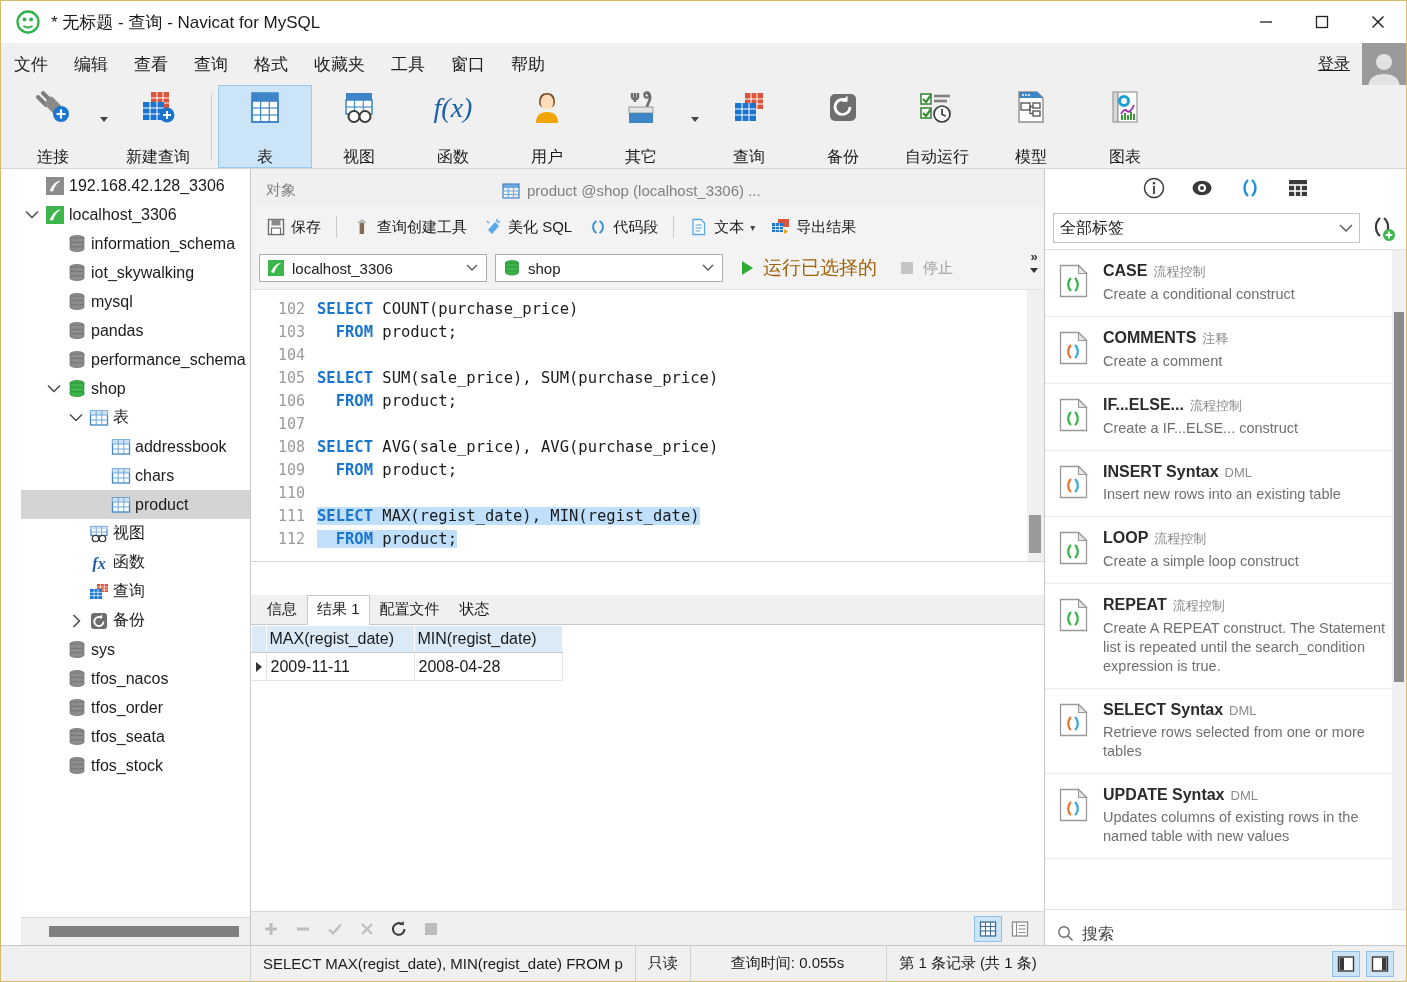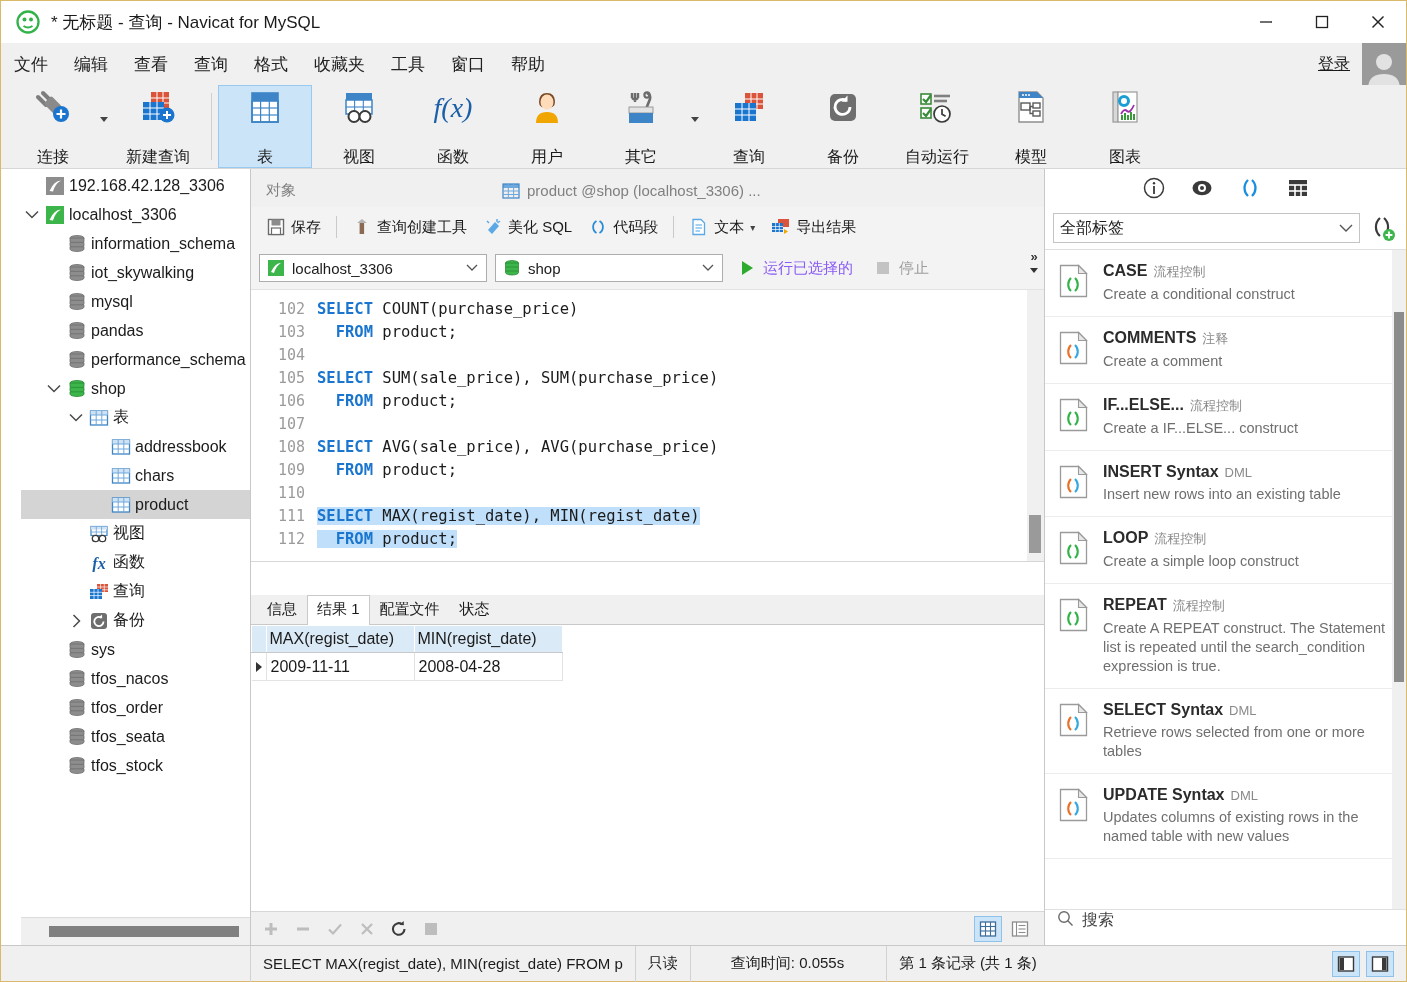--- a/index.html
+++ b/index.html
@@ -102,21 +102,21 @@
 
   .qbar2 { height: 42px; flex: 0 0 42px; background: #f3f3f3; display: flex; align-items: center; padding-left: 8px; gap: 8px; position: relative; }
   .combo {
     height: 28px; background: #ffffff; border: 1px solid #adadad; display: flex; align-items: center;
     gap: 6px; padding: 0 4px 0 6px; font-size: 15px; color: #1b1b1b; min-width: 0;
   }
   .combo .cval { flex: 1 1 auto; white-space: nowrap; overflow: hidden; }
   .combo .carr { width: 20px; display:flex; align-items:center; justify-content:center; color:#444; }
   .combo.conn { width: 228px; }
   .combo.db { width: 228px; }
-  .run-btn { display: flex; align-items: center; gap: 6px; font-size: 15px; color: #8b5cf6; padding: 4px 6px; }
+  .run-btn { display: flex; align-items: center; gap: 6px; font-size: 19px; color: #a16207; padding: 4px 6px; }
   .stop-btn { display: flex; align-items: center; gap: 6px; font-size: 15px; color: #9d9d9d; padding: 4px 6px; }
   .chev-more { position: absolute; right: 6px; top: 2px; display:flex; flex-direction:column; align-items:center; gap:4px; font-size: 13px; color:#333; font-weight:bold;}
 
   
   .editor-wrap { flex: 0 0 272px; background: #ffffff; position: relative; display: flex; border-top: 1px solid #e2e2e2; }
   .gutter { width: 62px; flex: 0 0 62px; background: #ffffff; text-align: right; padding: 8px 8px 0 0; }
   .gutter div { font-family: "DejaVu Sans Mono", "Liberation Mono", monospace; font-size: 15px; line-height: 23px; color: #9b9b9b; }
   .code { flex: 1 1 auto; padding: 8px 0 0 4px; overflow: hidden; position: relative; }
   .code .ln { font-family: "DejaVu Sans Mono", "Liberation Mono", monospace; font-size: 15.5px; line-height: 23px; color: #1b1b1b; white-space: pre; }
   .kw { color: #1a75cf; font-weight: bold; }
@@ -164,21 +164,21 @@
   .rp-add { width: 30px; height: 30px; display:flex;align-items:center;justify-content:center; position: relative;}
   .snippets { flex: 1 1 auto; overflow: hidden; border-top: 1px solid #e0e0e0; position: relative; }
   .sn { display: flex; gap: 12px; padding: 12px 14px 12px 12px; border-bottom: 1px solid #ececec; }
   .sn-ico { width: 34px; flex: 0 0 34px; display: flex; align-items: flex-start; justify-content: center; padding-top: 2px;}
   .sn-body { flex: 1 1 auto; min-width: 0; }
   .sn-title { font-size: 16px; font-weight: bold; color: #2b2b2b; display: inline; }
   .sn-cat { font-size: 13px; color: #8a8a8a; margin-left: 6px; }
   .sn-desc { font-size: 14.5px; color: #6f6f6f; margin-top: 4px; line-height: 19px; }
   .sn-vscroll { position: absolute; right: 0; top: 0; bottom: 0; width: 14px; background: #f0f0f0; }
   .sn-vthumb { position: absolute; right: 2px; width: 10px; background: #8c8c8c; }
-  .rp-search { height: 36px; flex: 0 0 36px; display: flex; align-items: flex-start; gap: 8px; padding: 0 12px; border-top: 1px solid #e0e0e0;}
+  .rp-search { height: 36px; flex: 0 0 36px; display: flex; align-items: flex-end; gap: 8px; padding: 0 12px; border-top: 1px solid #e0e0e0;}
   .rp-search .ph { font-size: 16px; color: #444; }
 
   
   .statusbar {
     height: 36px; flex: 0 0 36px; background: #f0f0f0; border-top: 1px solid #c8c8c8;
     display: flex; align-items: center; font-size: 15px; color: #1b1b1b;
   }
   .st-cell { padding: 0 12px; height: 36px; display: flex; align-items: center; white-space: nowrap; }
   .st-div { width: 1px; height: 36px; background: #d2d2d2; }
   .st-spacer { flex: 1 1 auto; }

